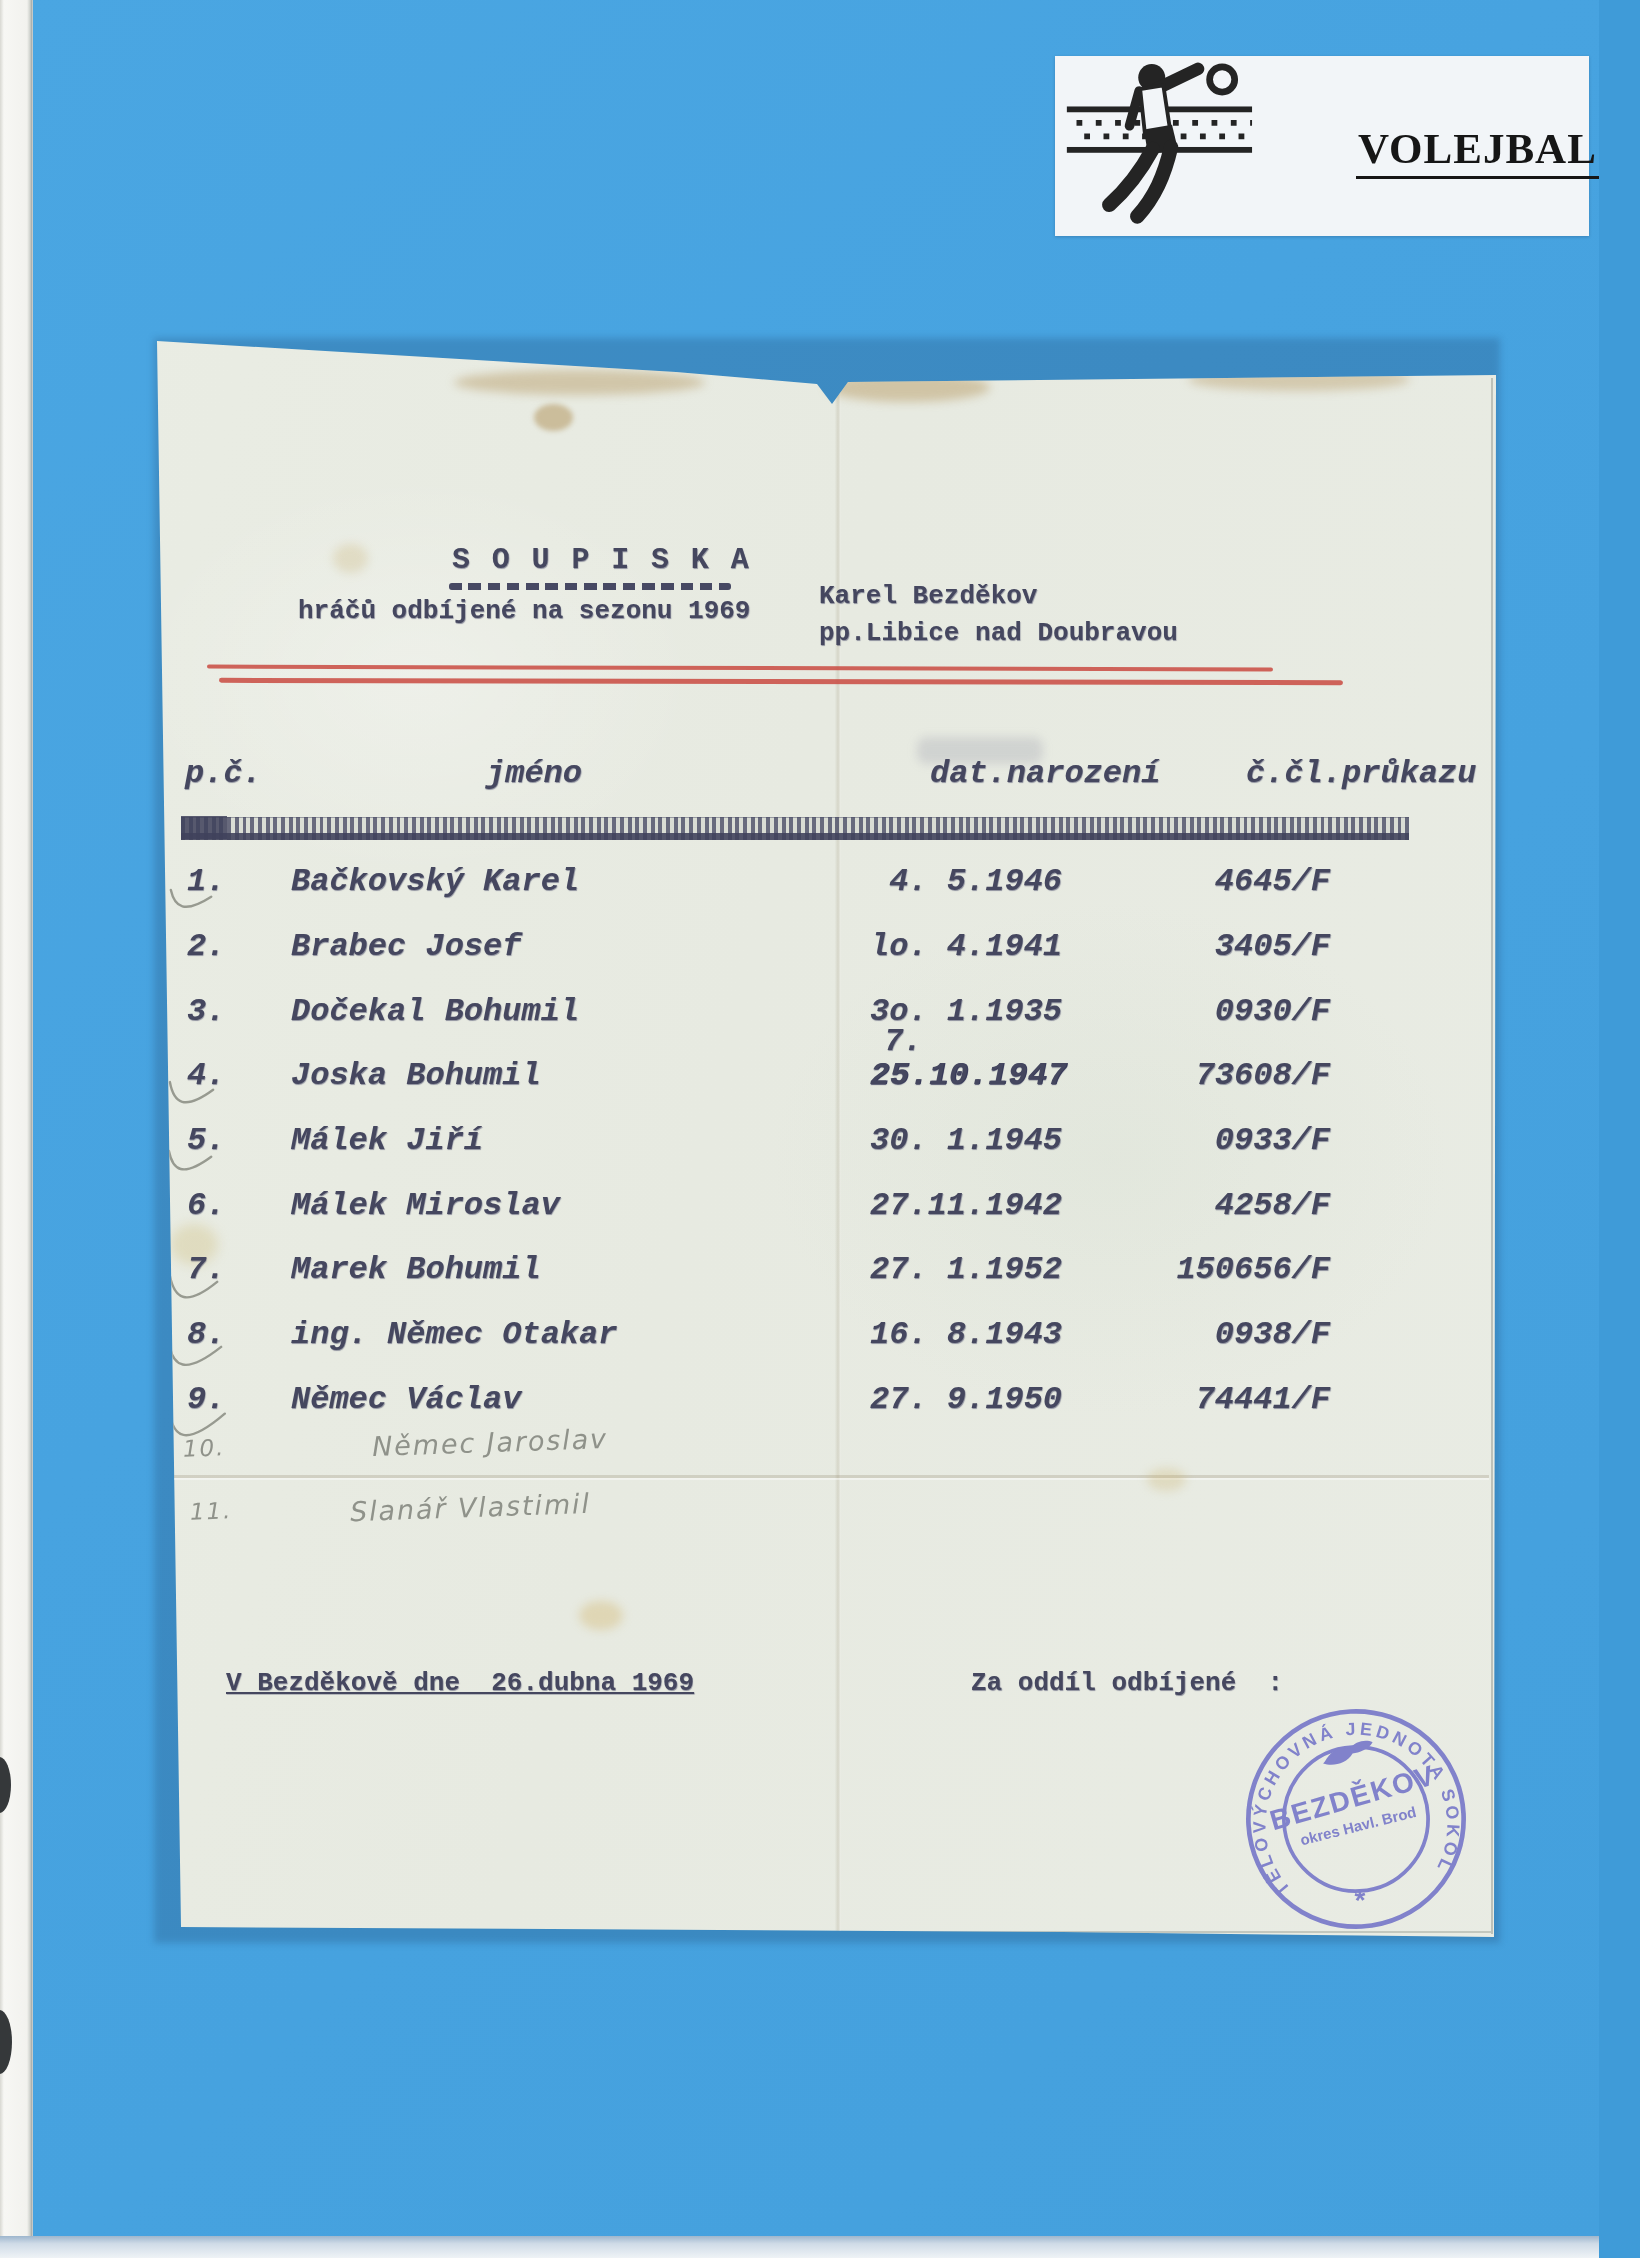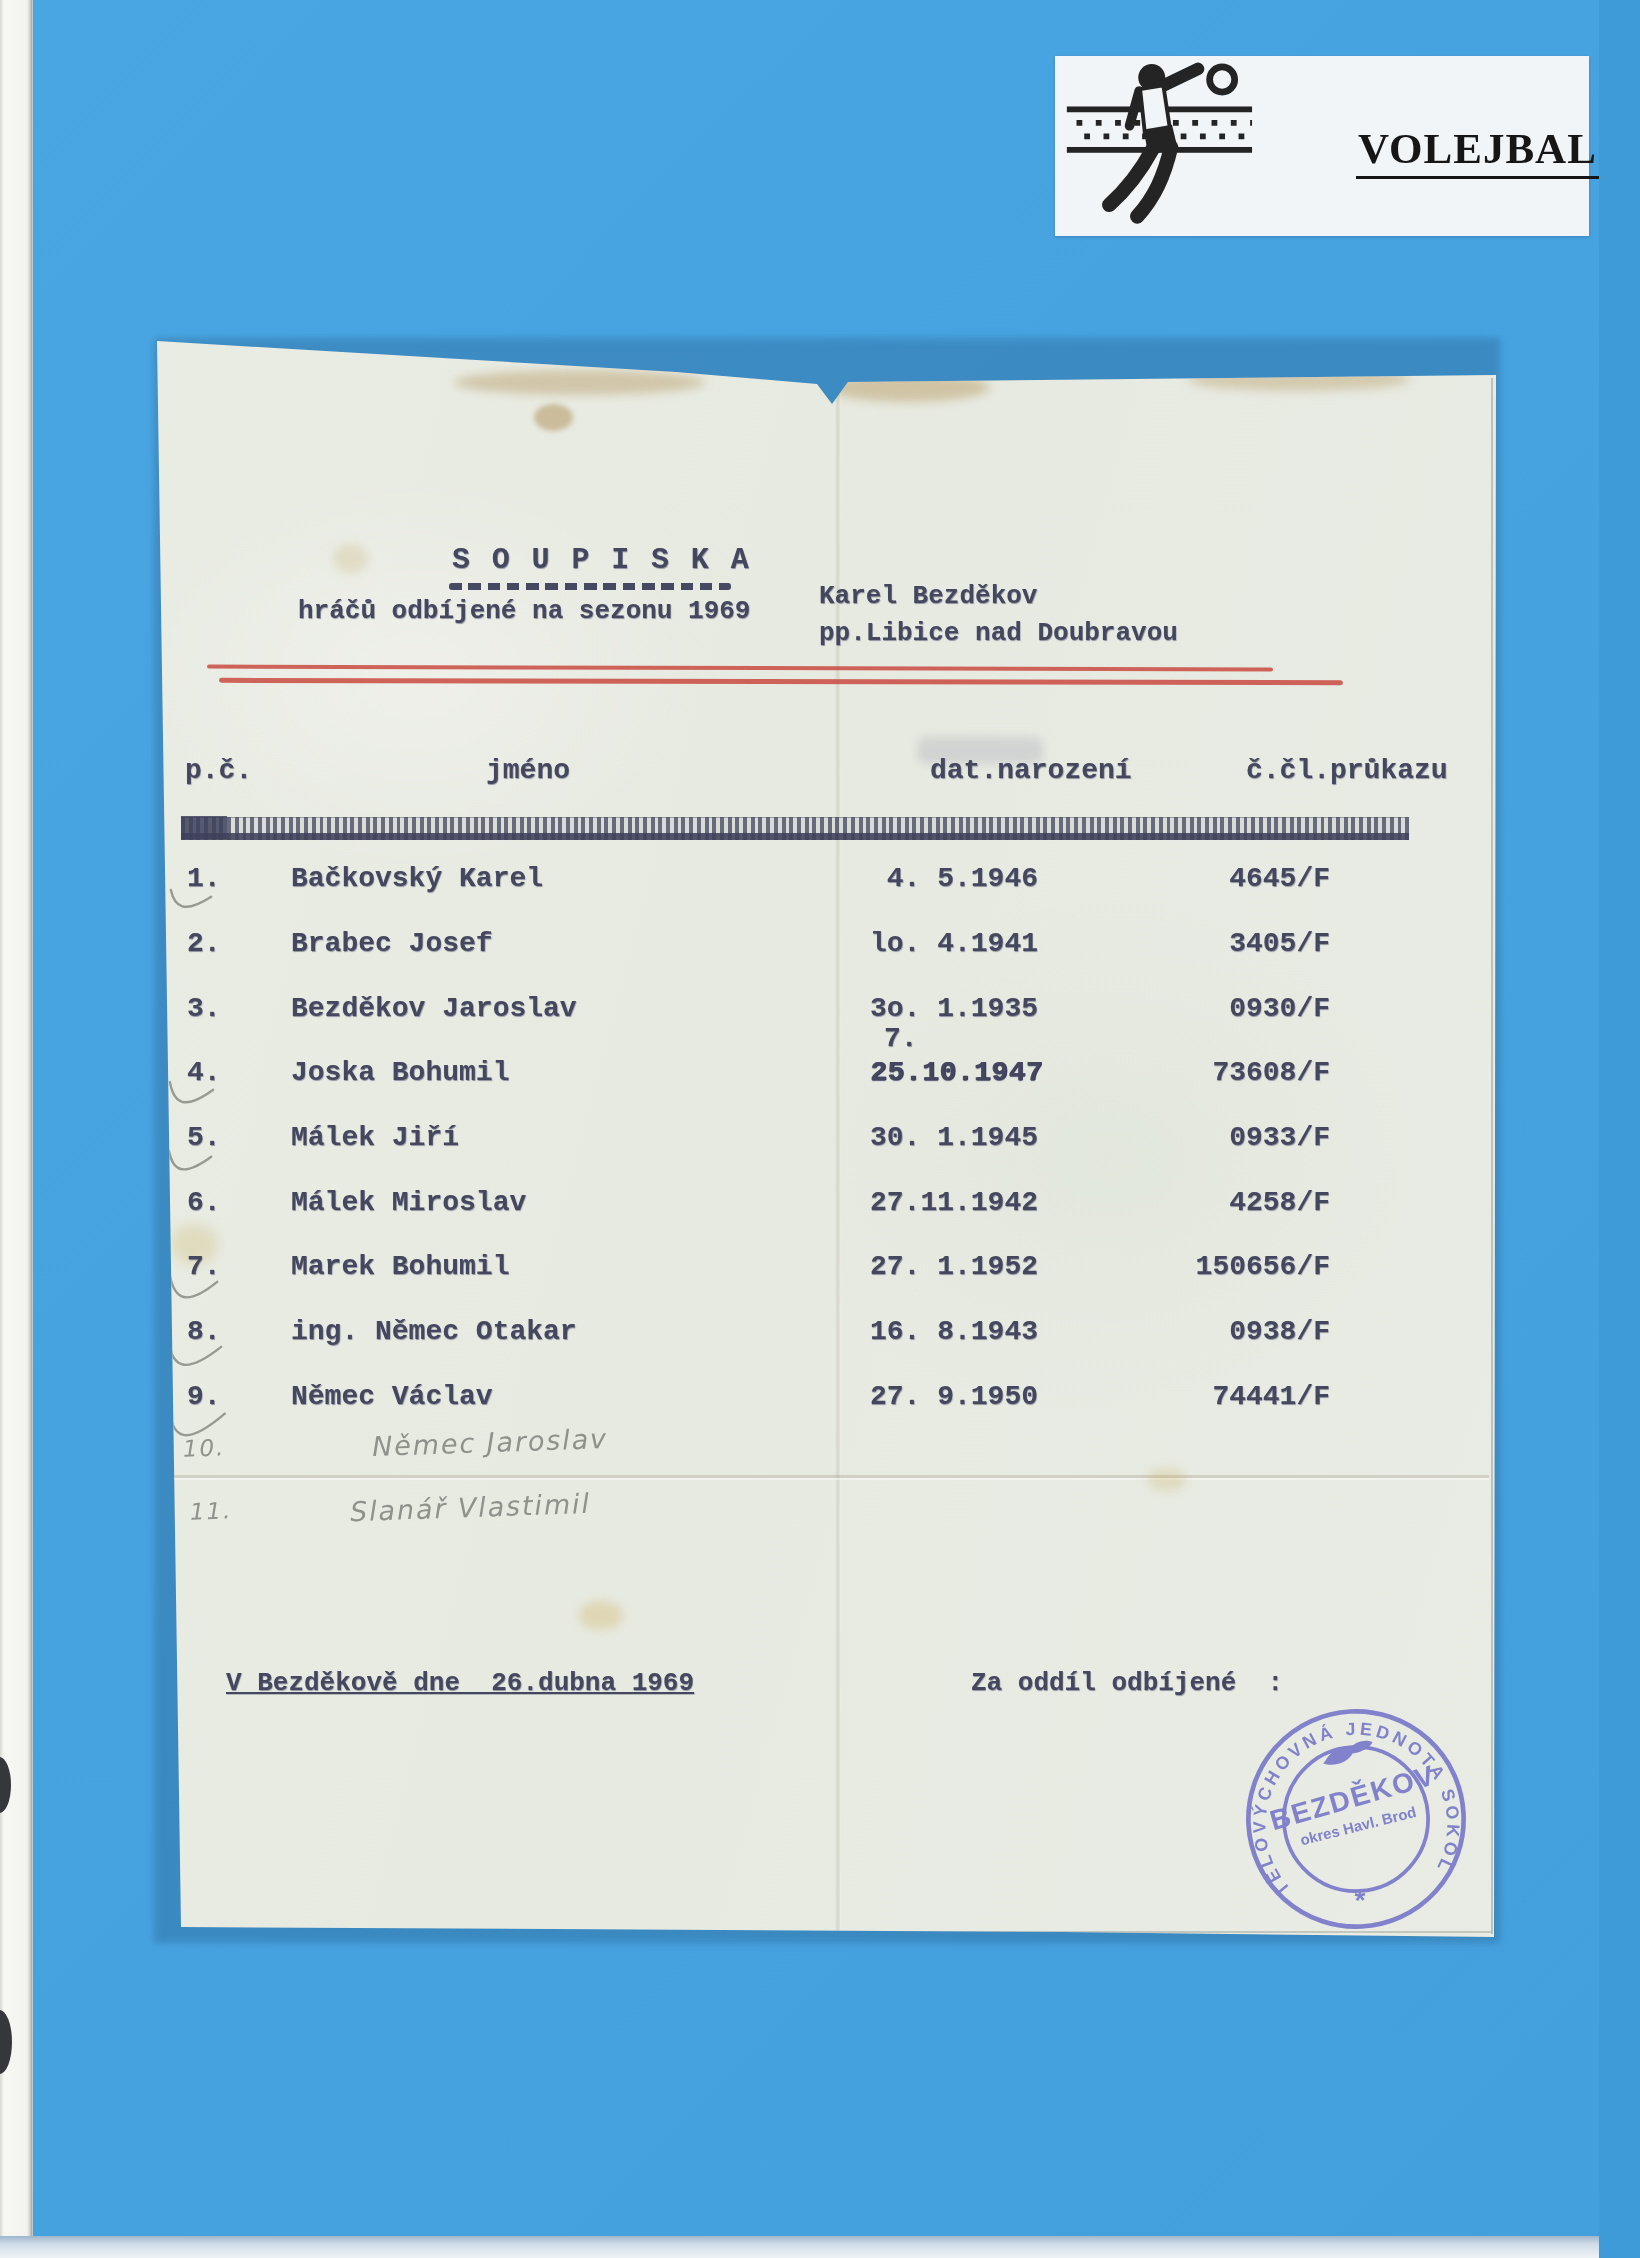--- a/index.html
+++ b/index.html
@@ -36,21 +36,21 @@
   .edge-b{position:absolute;left:182px;top:1931px;width:1309px;height:1.9px;background:rgba(110,115,105,.30);}
   
   .crease-v{position:absolute;left:835px;top:386px;width:5.8px;height:1545px;
     background:linear-gradient(90deg,rgba(140,130,100,.02),rgba(150,140,110,.22),rgba(255,255,255,.25));}
   .crease-h{position:absolute;left:166px;top:1475px;width:1323px;height:2.9px;
     background:rgba(150,140,115,.28);box-shadow:0 1.9px 0 rgba(255,255,255,.45);}
   .stain{position:absolute;border-radius:50%;}
   
   .typed{position:absolute;font-family:"Liberation Mono","DejaVu Sans Mono",monospace;
     font-weight:700;color:#45475f;text-shadow:0.6px 0.6px 0.8px rgba(60,62,95,.5);white-space:pre;}
-  .fs27{font-size:26px;} .fs29{font-size:28px;}
+  .fs27{font-size:26px;} .fs29{font-size:32px;font-style:italic;}
   .doc-title{font-size:30px;letter-spacing:1.9px;}
   .title-underline{position:absolute;left:449px;top:583px;width:282px;height:6.8px;
     background:repeating-linear-gradient(90deg,#474963 0 12.6px,rgba(0,0,0,0) 12.6px 19.3px);
     border-radius:2.9px;}
   .redline{position:absolute;background:#c94a41;opacity:.85;border-radius:2.9px;}
   .smudge{position:absolute;left:917px;top:737px;width:126px;height:27px;
     background:rgba(120,120,145,.20);filter:blur(4.8px);border-radius:9.7px;}
   .separator{position:absolute;left:181px;top:817px;width:1228px;height:15.4px;
     background:repeating-linear-gradient(90deg,rgba(72,74,100,.8) 0 3.9px,rgba(185,190,182,.30) 3.9px 7.7px);
     border-top:1.9px solid rgba(72,74,100,.45);
@@ -151,21 +151,21 @@
       <span class="typed fs29 c-card">4645/F</span>
     </div>
     <div class="row" style="top:928px;">
       <span class="typed fs29 c-num">2.</span>
       <span class="typed fs29 c-name">Brabec Josef</span>
       <span class="typed fs29 c-dob">lo. 4.1941</span>
       <span class="typed fs29 c-card">3405/F</span>
     </div>
     <div class="row" style="top:993px;">
       <span class="typed fs29 c-num">3.</span>
-      <span class="typed fs29 c-name">Bezděkov Jaroslav</span>
+      <span class="typed fs29 c-name">Dočekal Bohumil</span>
       <span class="typed fs29 c-dob">3o. 1.1935</span>
       <span class="typed fs29 c-card">0930/F</span>
     </div>
     <div class="typed fs29 correction">7.</div>
     <div class="row" style="top:1057px;">
       <span class="check" style="top:23px;"><svg width="50" height="33" viewBox="0 0 52 34">
             <path d="M3 2 C7 24,18 32,48 10" stroke="#979a90" stroke-width="2.5" fill="none" stroke-linecap="round"></path>
           </svg></span>
       <span class="typed fs29 c-num">4.</span>
       <span class="typed fs29 c-name">Joska Bohumil</span>

